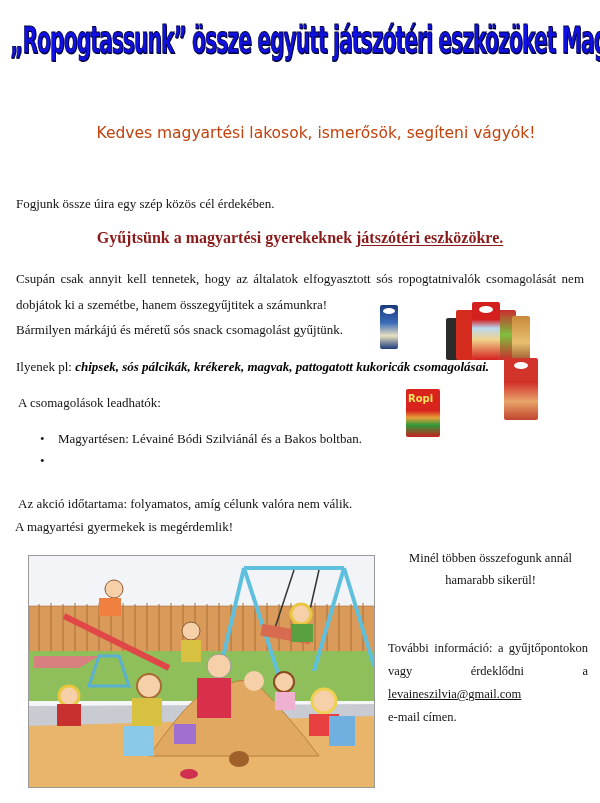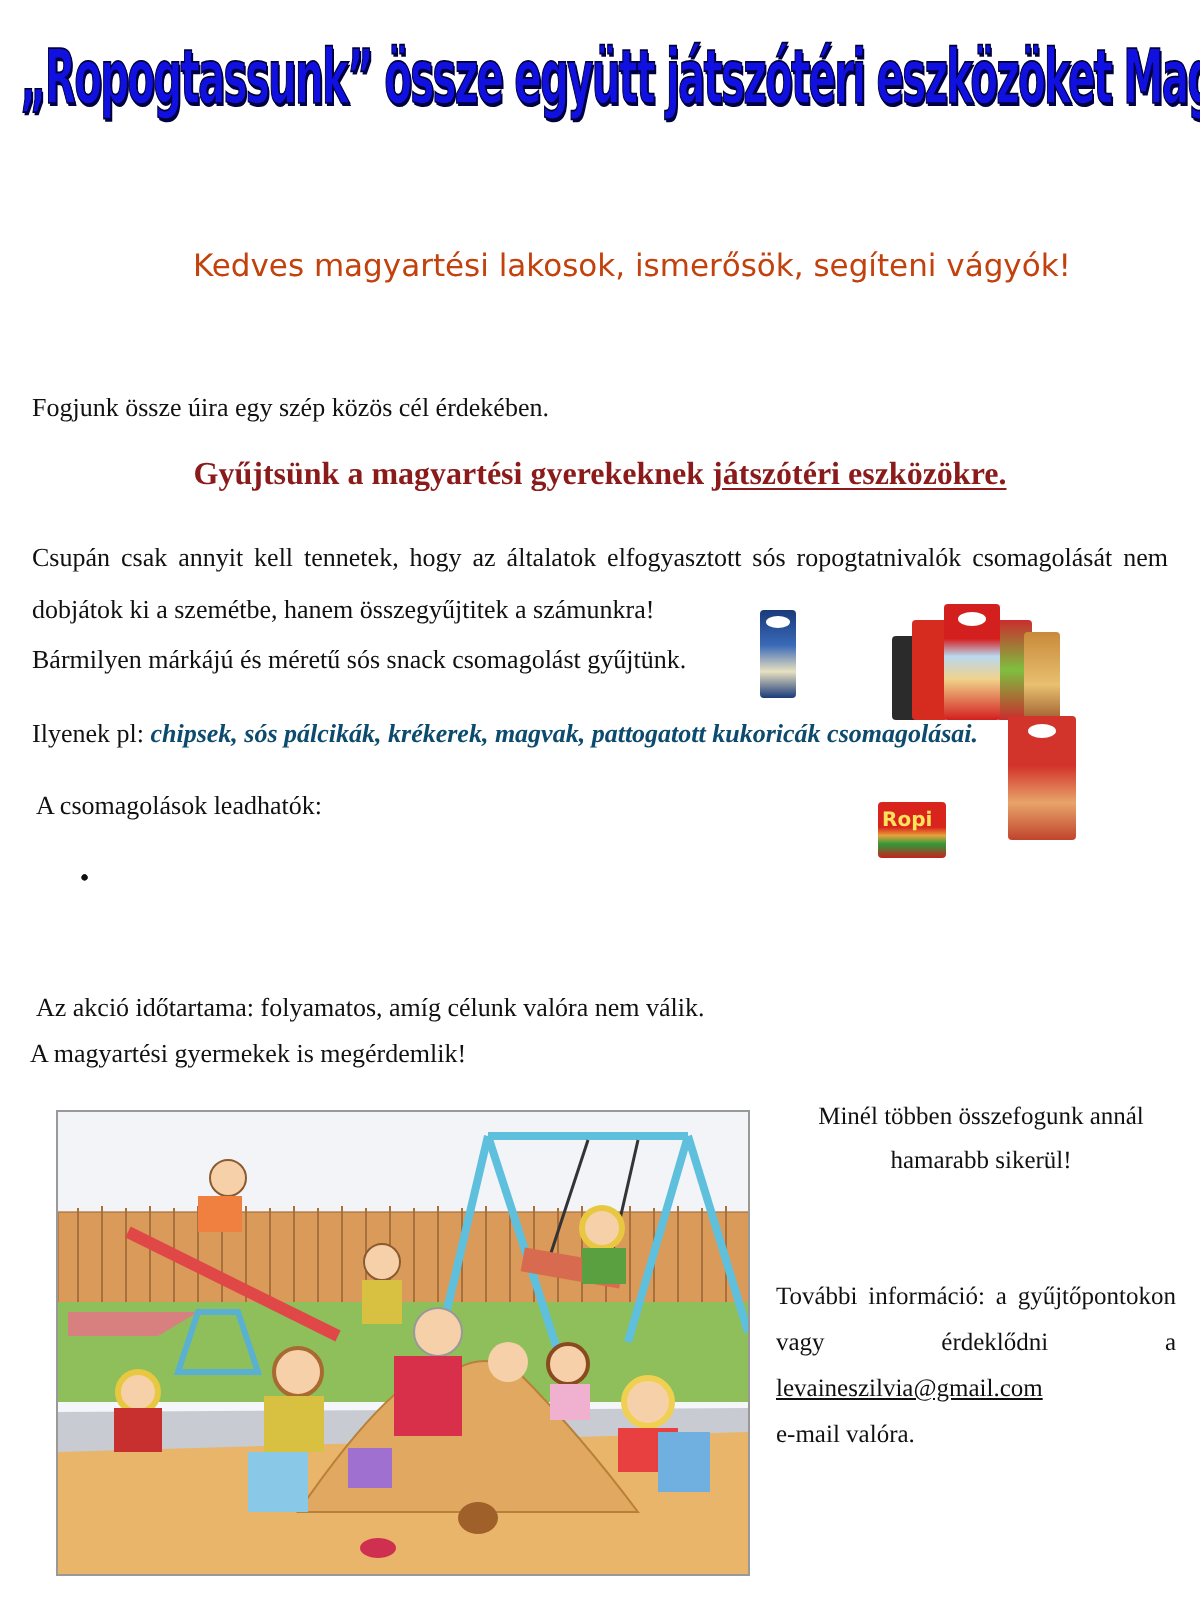--- a/index.html
+++ b/index.html
@@ -23,21 +23,21 @@
   .p { position: absolute; font-size: 13px; line-height: 15px; white-space: nowrap; }
   .p-intro { left: 16px; top: 196px; }
   .headline {
     position: absolute; left: 0; top: 229px; width: 600px; text-align: center;
     color: #8b1a1a; font-weight: bold; font-size: 16px;
   }
   .headline u { text-decoration: underline; text-underline-offset: 2px; }
   .p-body1 { left: 16px; top: 266px; width: 568px; white-space: normal; text-align: justify; line-height: 26px; }
   .p-body2 { left: 16px; top: 322px; }
   .p-examples { left: 16px; top: 359px; }
-  .p-examples .ex { color: #0c4a6e; font-style: italic; font-weight: bold; }
+  .p-examples .ex { color: #000000; font-style: italic; font-weight: bold; }
   .p-dropoff { left: 18px; top: 395px; }
   .bullets { position: absolute; left: 40px; top: 428px; width: 545px; font-size: 13px; line-height: 22px; }
   .bullets li { list-style: none; position: relative; padding-left: 18px; text-align: justify; }
   .bullets li .dot { position: absolute; left: 0; top: 0; }
   .p-duration { left: 18px; top: 496px; }
   .p-deserve { left: 15px; top: 519px; text-align: right; }
 
   .right-note { position: absolute; left: 388px; top: 547px; width: 205px; font-size: 12.5px; line-height: 22px; text-align: center; }
   .right-info { position: absolute; left: 388px; top: 637px; width: 200px; font-size: 12.5px; line-height: 23px; text-align: justify; text-align-last: justify; }
   .right-info .last { text-align-last: left; display: block; }
@@ -48,21 +48,21 @@
   .snack-popcorn { left: 380px; top: 305px; width: 18px; height: 44px; background: linear-gradient(#1a3a7a, #3a6ab8 40%, #e8e0c0 70%, #1a3a7a); }
   .snack-popcorn::before { content: ""; position: absolute; left: 3px; top: 3px; width: 12px; height: 6px; background: #fff; border-radius: 50%; }
   .snack-group { position: absolute; left: 446px; top: 300px; width: 88px; height: 60px; }
   .snack-group .bag { position: absolute; bottom: 0; border-radius: 2px; }
   .snack-group .b1 { left: 0; width: 16px; height: 42px; background: #2b2b2b; }
   .snack-group .b2 { left: 10px; width: 18px; height: 50px; background: #d62b1f; }
   .snack-group .b3 { left: 26px; width: 28px; height: 58px; background: linear-gradient(#d41f1f 30%, #b9d8ef 45%, #f0d28a 65%, #d41f1f); }
   .snack-group .b4 { left: 52px; width: 18px; height: 50px; background: linear-gradient(#c92d2d, #7fbf3f 50%, #c92d2d); }
   .snack-group .b5 { left: 66px; width: 18px; height: 44px; background: linear-gradient(#c88a3a, #e8c070 60%, #a06030); }
   .snack-group .logo, .snack-crackers .logo { position: absolute; left: 50%; top: 4px; transform: translateX(-50%); width: 14px; height: 7px; background: #fff; border-radius: 50%; }
-  .snack-ropi { left: 439px; top: 389px; width: 34px; height: 28px; background: linear-gradient(#d8241c 45%, #e7a23a 60%, #2f9a3a 75%, #c81f1f); margin-top: 12px; }
+  .snack-ropi { left: 406px; top: 389px; width: 34px; height: 48px; background: linear-gradient(#d8241c 45%, #e7a23a 60%, #2f9a3a 75%, #c81f1f); }
   .snack-ropi span { position: absolute; left: 2px; top: 4px; font-family: "DejaVu Sans", sans-serif; font-weight: bold; font-size: 10px; color: #ffe35a; }
   .snack-crackers { left: 504px; top: 358px; width: 34px; height: 62px; background: linear-gradient(#d2332b 40%, #e8a46a 70%, #c0442c); }
 
   
   .playground { position: absolute; left: 28px; top: 555px; width: 347px; height: 233px; border: 1px solid #999; background: #f4f6fa; overflow: hidden; }
   .playground svg { display: block; }
 </style>
 </head>
 <body>
 
@@ -78,21 +78,21 @@
 <div class="p p-body1">Csupán csak annyit kell tennetek, hogy az általatok elfogyasztott sós ropogtatnivalók csomagolását nem dobjátok ki a szemétbe, hanem összegyűjtitek a számunkra!</div>
 <div class="p p-body2">Bármilyen márkájú és méretű sós snack csomagolást gyűjtünk.</div>
 
 <div class="p p-examples">
   <span>Ilyenek pl: </span><span class="ex">chipsek, sós pálcikák, krékerek, magvak, pattogatott kukoricák csomagolásai.</span>
 </div>
 
 <div class="p p-dropoff">A csomagolások leadhatók:</div>
 
 <ul class="bullets">
-  <li><span class="dot">•</span></li>
+  <li><span class="dot">•</span><span>Magyartésen: Lévainé Bódi Szilviánál és a Bakos boltban.</span></li>
   <li><span class="dot">•</span></li>
 </ul>
 
 <div class="p p-duration">Az akció időtartama: folyamatos, amíg célunk valóra nem válik.</div>
 <div class="p p-deserve">A magyartési gyermekek is megérdemlik!</div>
 
 <div class="snack snack-popcorn"></div>
 <div class="snack-group">
   <div class="bag b1"></div>
   <div class="bag b2"></div>
@@ -193,14 +193,14 @@
     <rect x="300" y="160" width="26" height="30" fill="#70b0e0"></rect>
     <ellipse cx="160" cy="218" rx="9" ry="5" fill="#d03050"></ellipse>
   </svg>
 </div>
 
 <div class="right-note">Minél többen összefogunk annál hamarabb sikerül!</div>
 
 <div class="right-info">
   <span>További információ: a gyűjtőpontokon vagy érdeklődni a</span>
   <a>levaineszilvia@gmail.com</a>
-  <span class="last">e-mail valóra.</span>
+  <span class="last">e-mail címen.</span>
 </div>
 
 </body></html>

